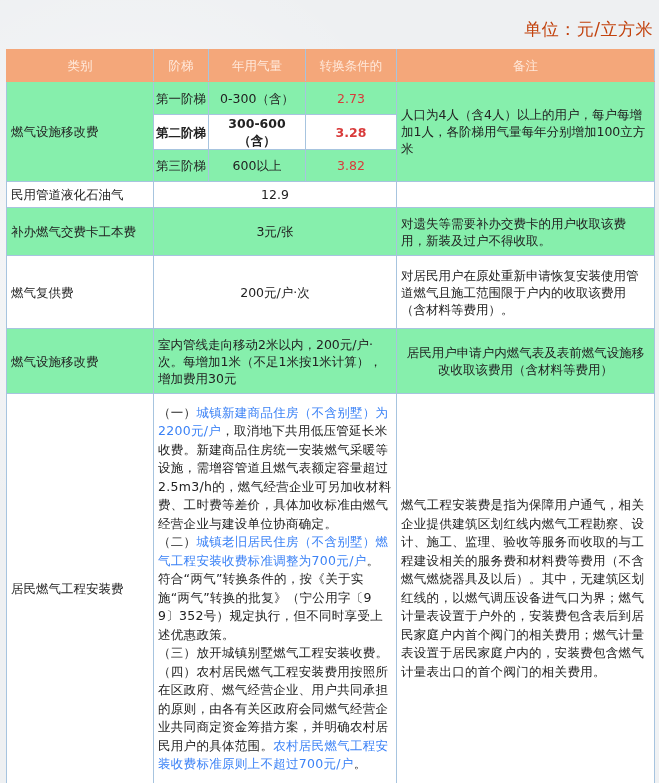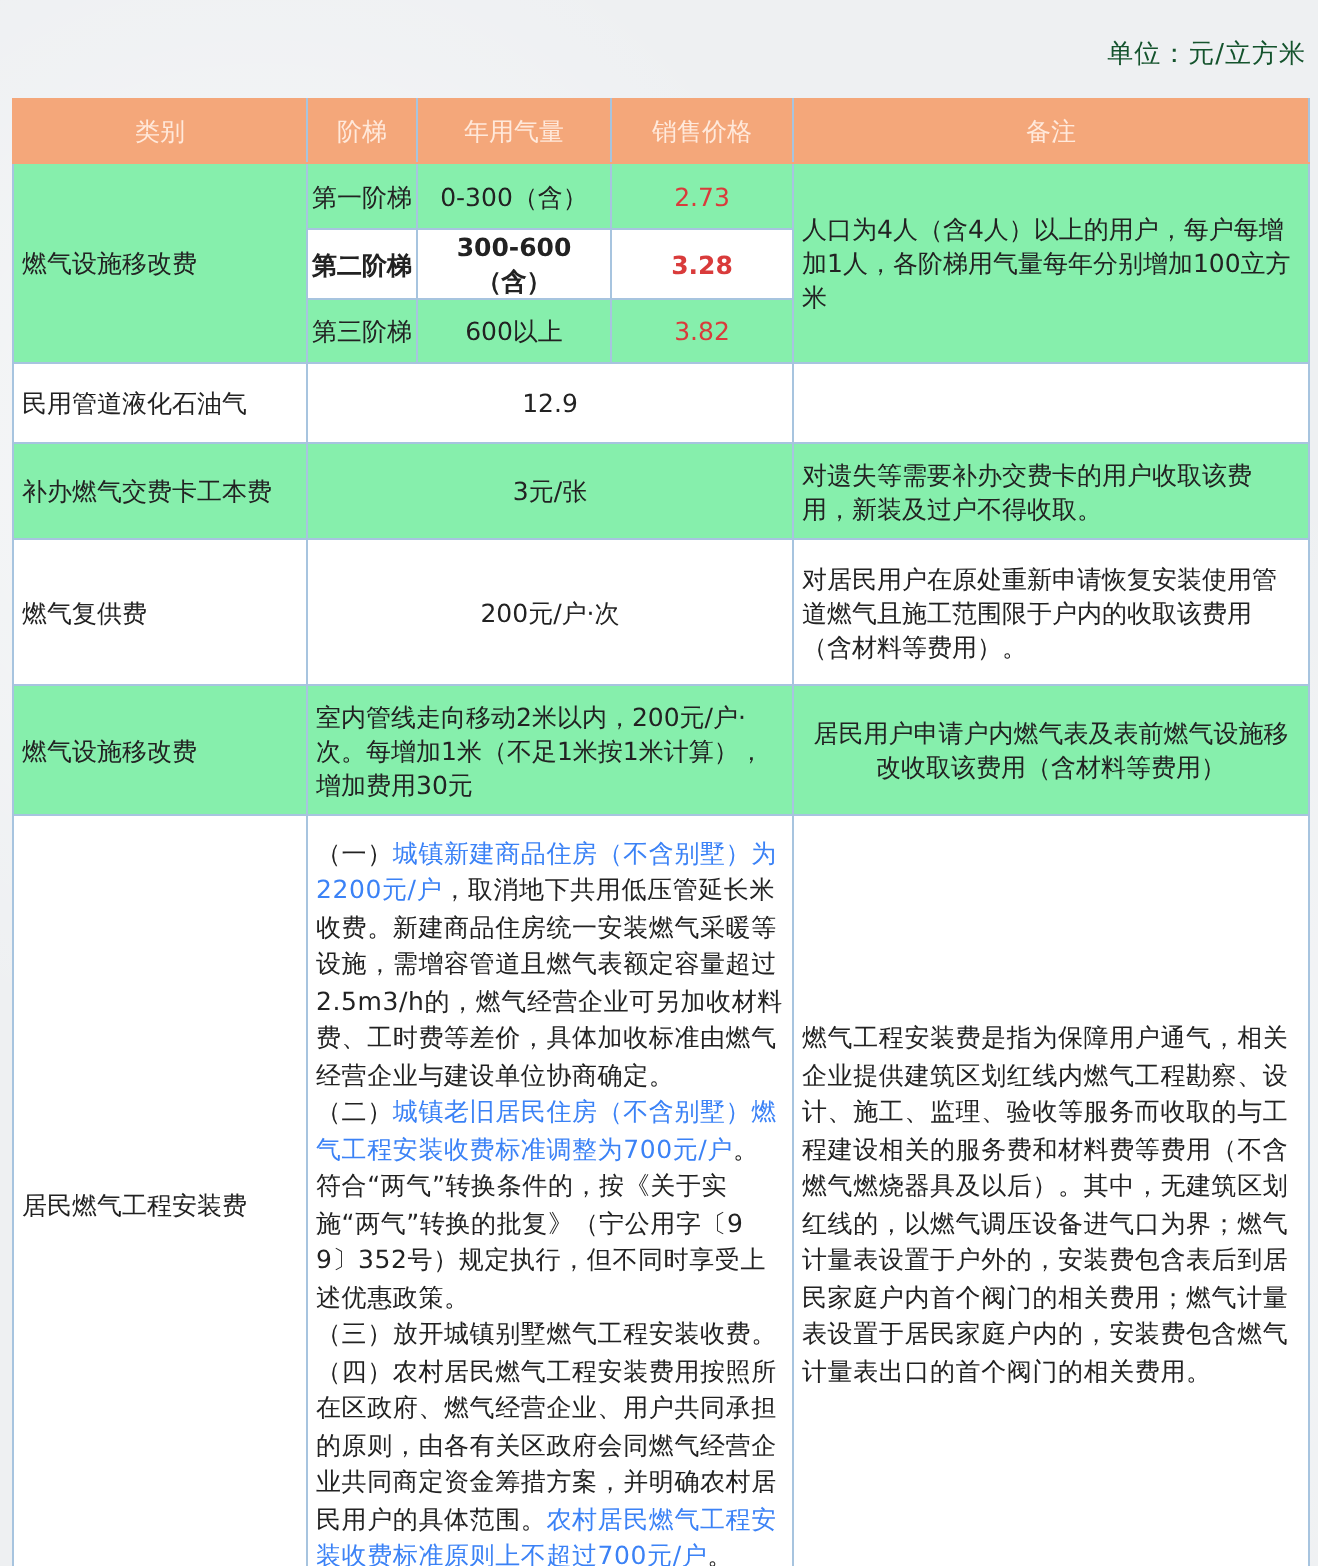--- a/index.html
+++ b/index.html
@@ -7,21 +7,21 @@
     width: 659px; height: 783px; overflow: hidden;
     background: #eef0f2;
     background-image:
       radial-gradient(circle at 20% 30%, rgba(255,255,255,0.5) 0, rgba(255,255,255,0) 40%),
       radial-gradient(circle at 80% 70%, rgba(255,255,255,0.4) 0, rgba(255,255,255,0) 45%);
     font-family: "DejaVu Sans", "Liberation Sans", sans-serif;
     position: relative;
   }
   .unit {
     position: absolute; right: 6px; top: 18px;
-    font-size: 13px; color: #14532d; letter-spacing: 0.5px;
+    font-size: 17px; color: #c2410c; letter-spacing: 0.5px;
   }
   table {
     position: absolute; left: 6px; top: 49px;
     width: 648px; border-collapse: collapse; table-layout: fixed;
     font-size: 12.5px; color: #222;
   }
   td, th {
     border: 1px solid #a7c4df;
     padding: 2px 4px;
     vertical-align: middle;
@@ -52,21 +52,21 @@
     <col style="width:55px">
     <col style="width:97px">
     <col style="width:91px">
     <col style="width:258px">
   </colgroup>
   <tbody>
       <tr>
     <th>类别</th>
     <th>阶梯</th>
     <th>年用气量</th>
-    <th>销售价格</th>
+    <th>转换条件的</th>
     <th>备注</th>
   </tr>
 
   <tr class="blue" style="height:33px">
     <td rowspan="3">燃气设施移改费</td>
     <td class="center" style="padding:0 1px">第一阶梯</td>
     <td class="center">0-300（含）</td>
     <td class="price">2.73</td>
     <td rowspan="3">人口为4人（含4人）以上的用户，每户每增加1人，各阶梯用气量每年分别增加100立方米</td>
   </tr>
@@ -74,21 +74,21 @@
     <td class="center tier-white" style="padding:0 1px">第二阶梯</td>
     <td class="center tier-white" style="padding:0 1px">300-600（含）</td>
     <td class="price tier-white">3.28</td>
   </tr>
   <tr class="blue" style="height:32px">
     <td class="center" style="padding:0 1px">第三阶梯</td>
     <td class="center">600以上</td>
     <td class="price">3.82</td>
   </tr>
 
-  <tr class="white" style="height:40px">
+  <tr class="white" style="height:26px">
     <td>民用管道液化石油气</td>
     <td colspan="3" class="center">12.9</td>
     <td></td>
   </tr>
 
   <tr class="blue" style="height:48px">
     <td>补办燃气交费卡工本费</td>
     <td colspan="3" class="center">3元/张</td>
     <td>对遗失等需要补办交费卡的用户收取该费用，新装及过户不得收取。</td>
   </tr>

